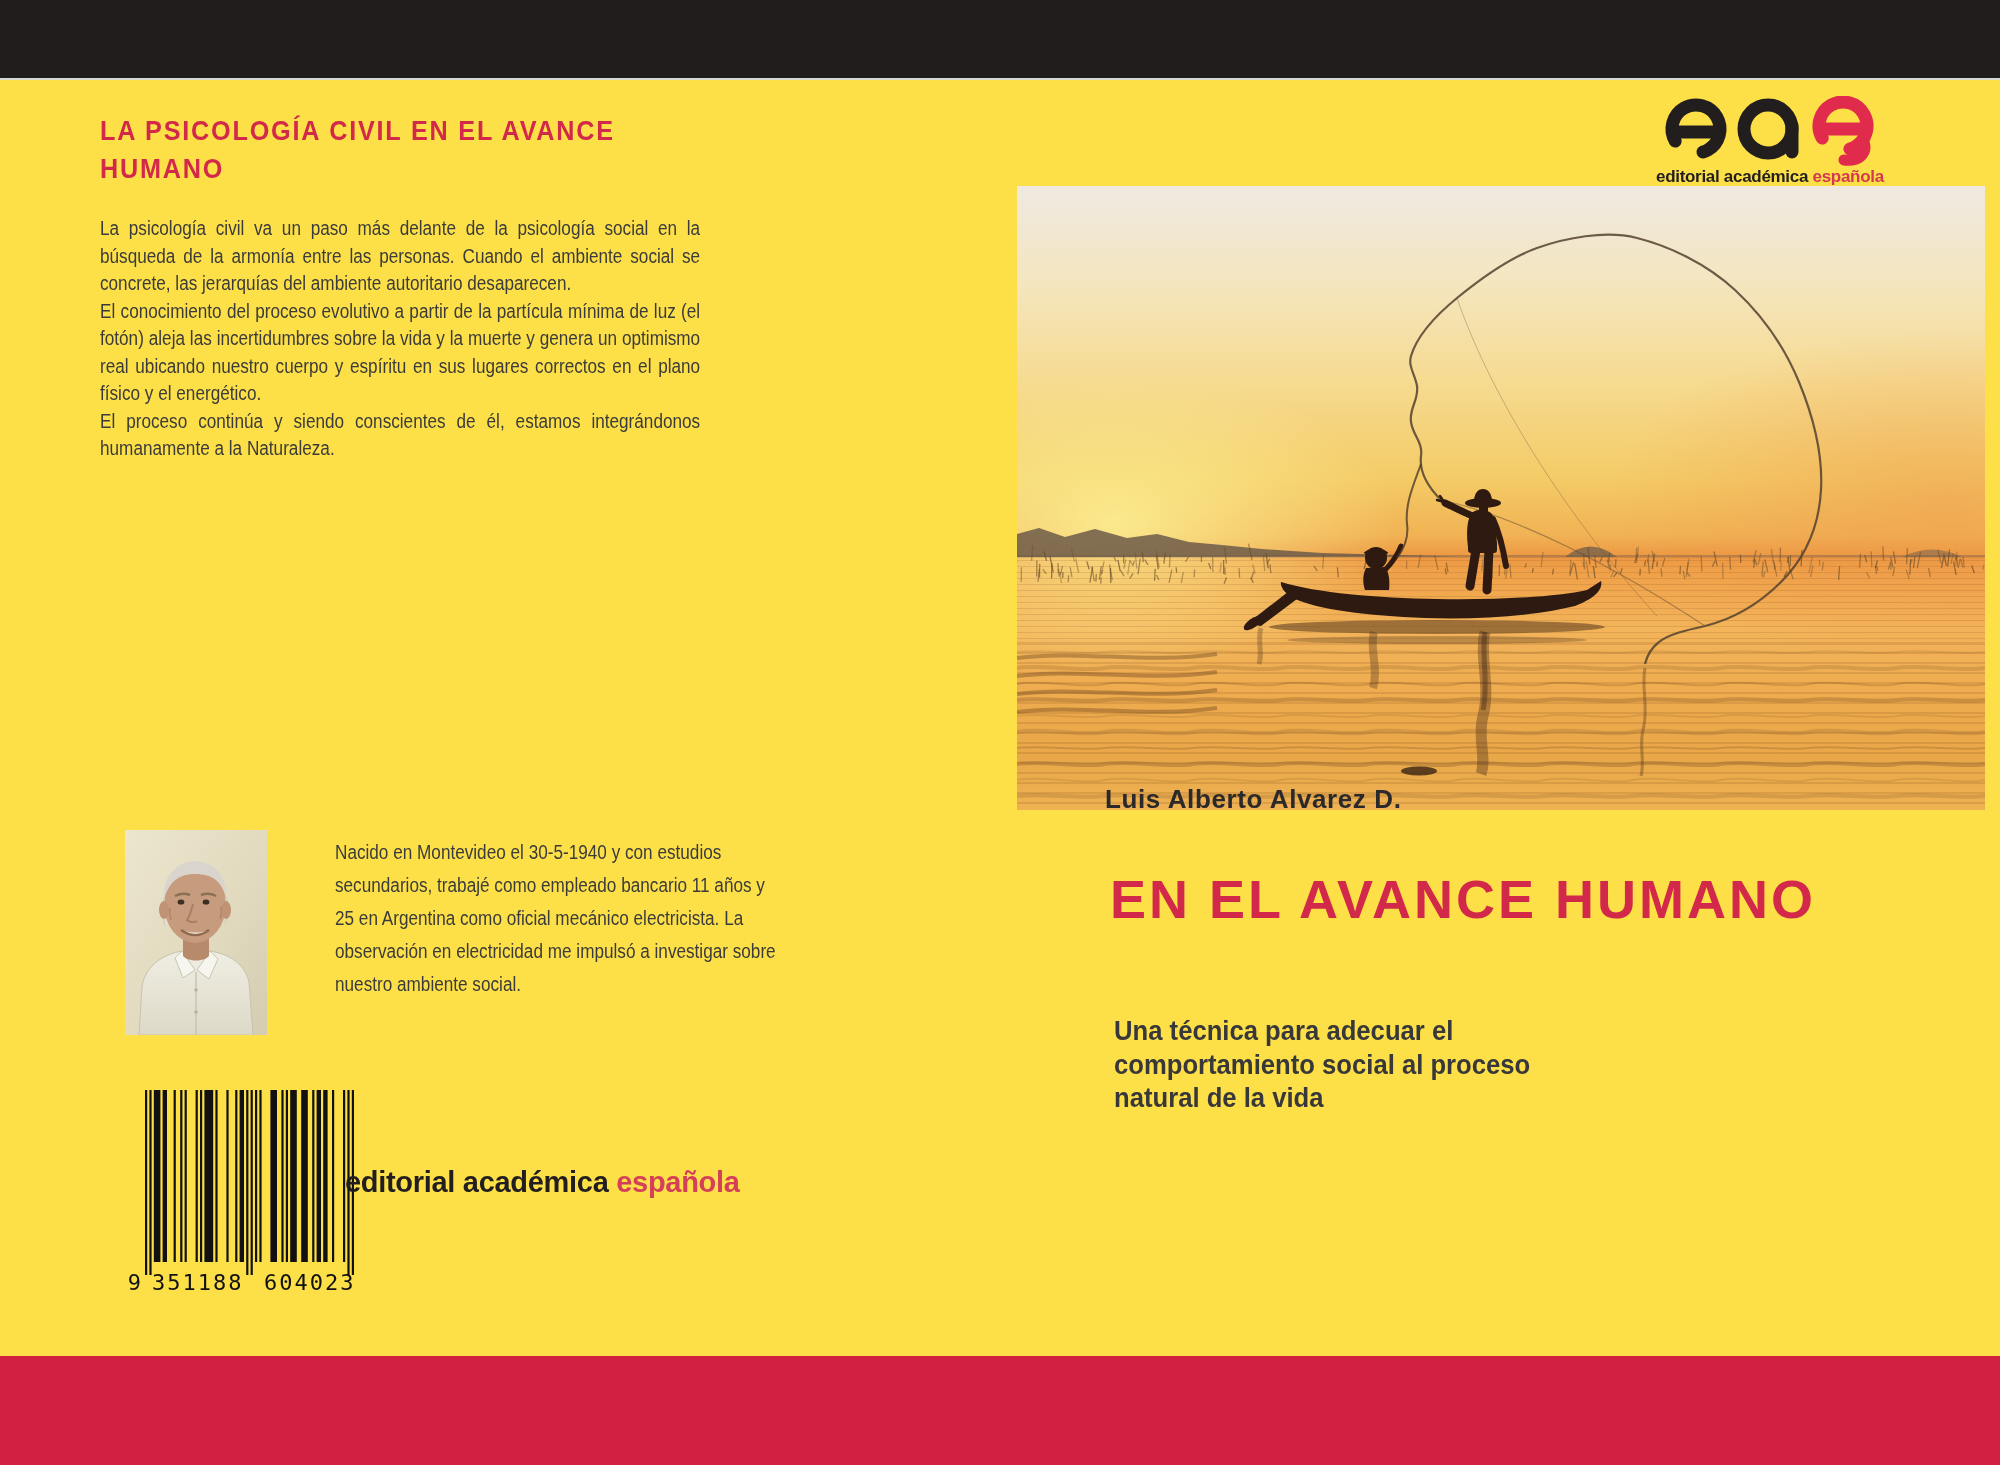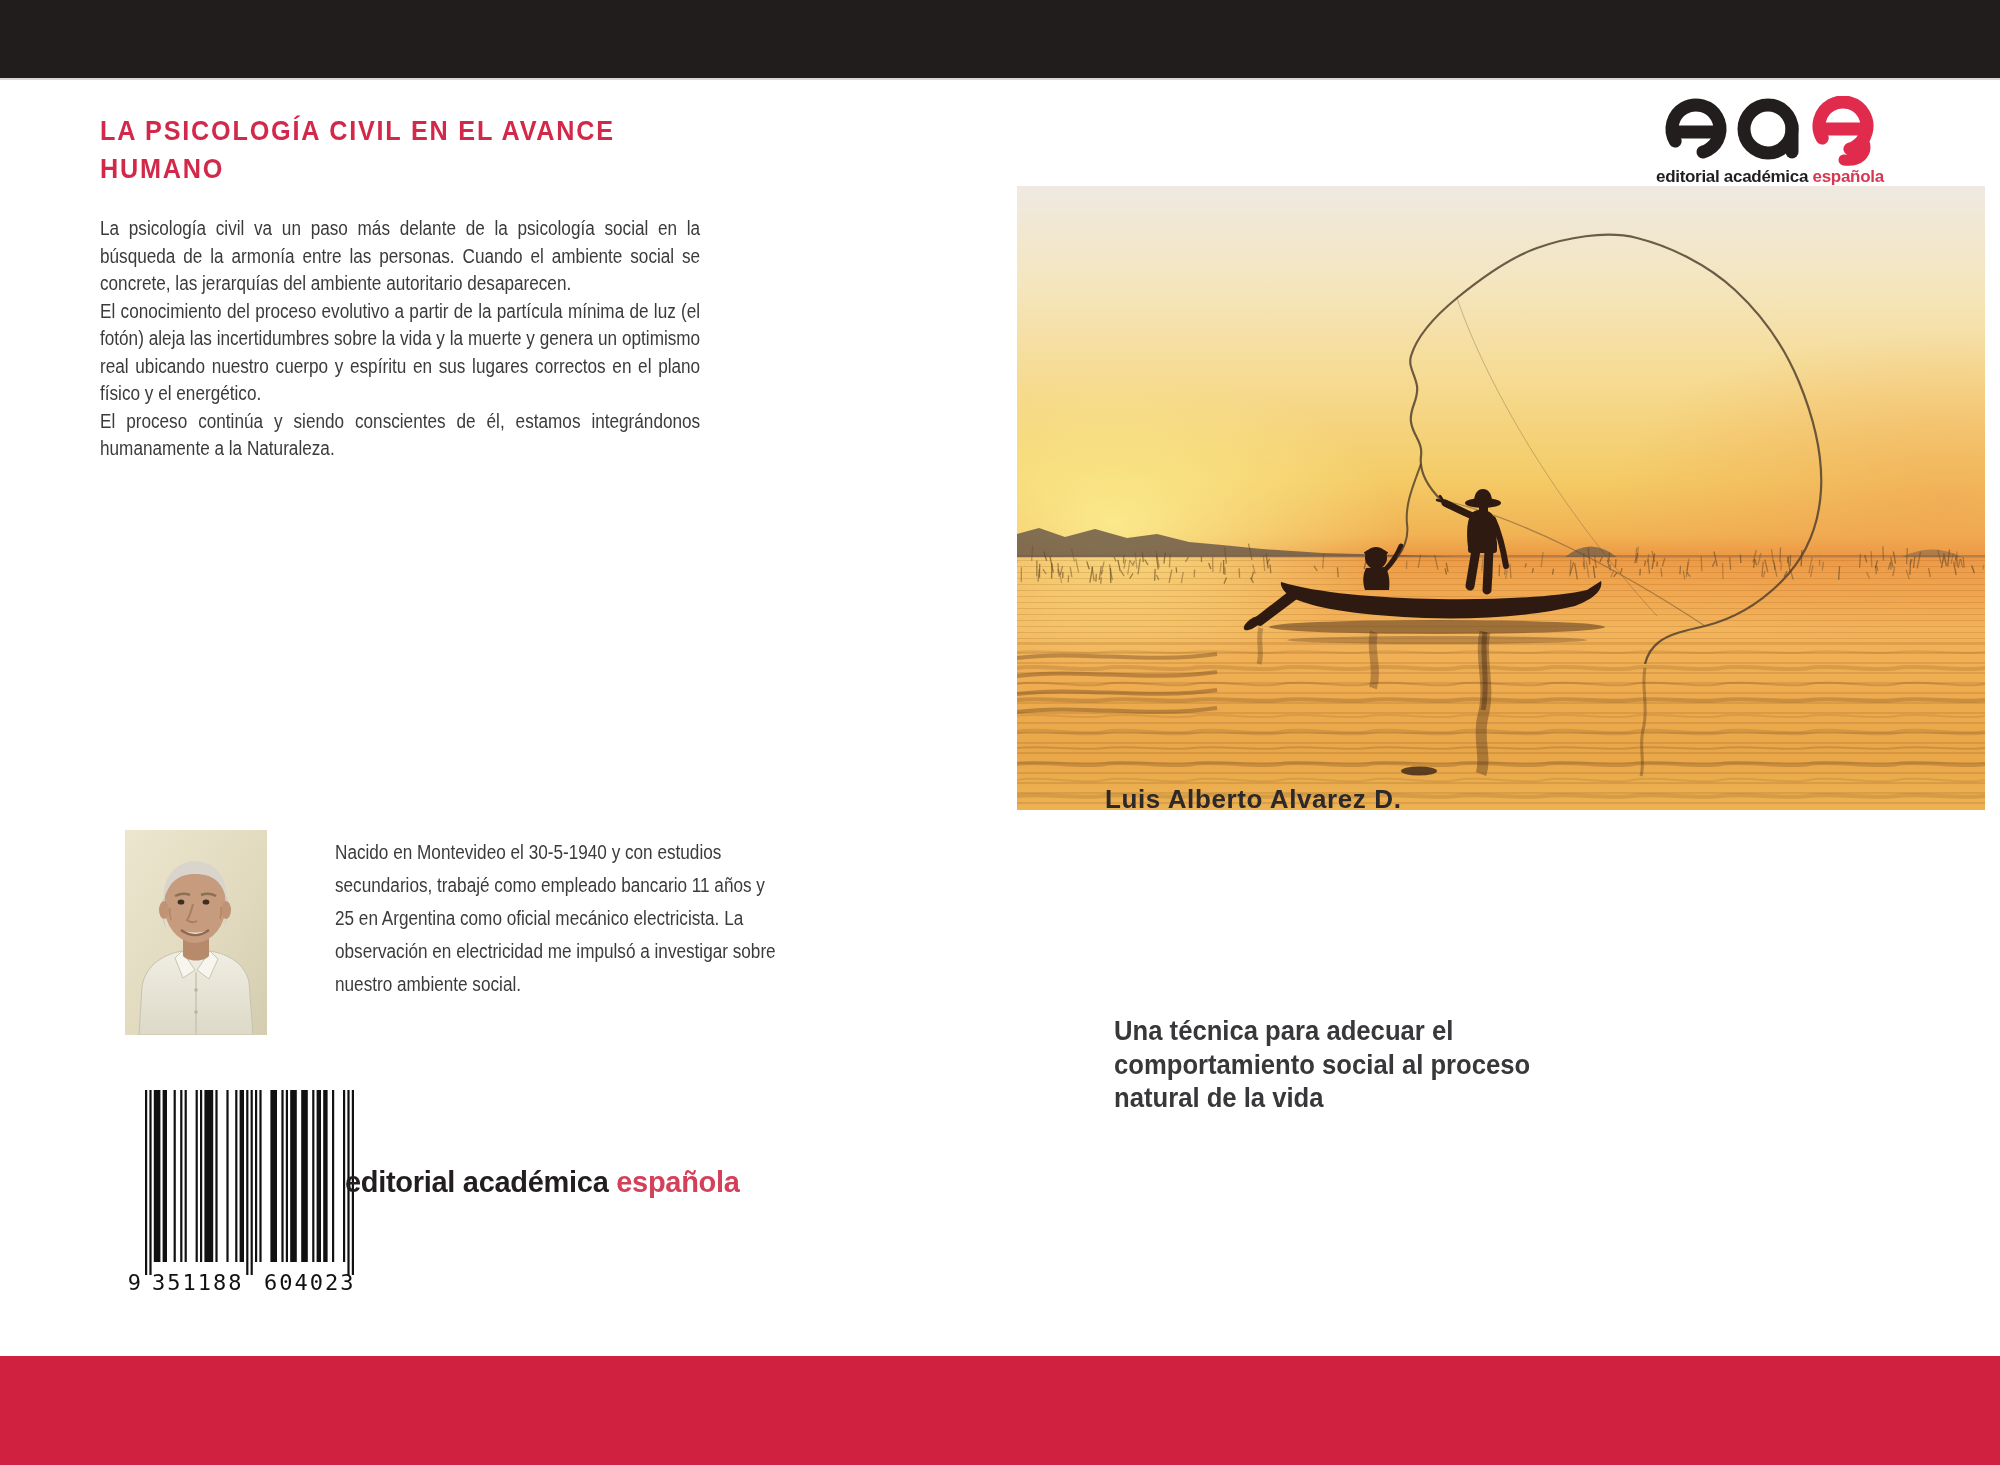--- a/index.html
+++ b/index.html
@@ -1,16 +1,16 @@
 <!DOCTYPE html>
 <html><head>
 <meta charset="utf-8">
 <style>
   html,body{margin:0;padding:0;background:#888;}
-  .page{position:relative;width:2000px;height:1465px;background:#ffffff;overflow:hidden;
+  .page{position:relative;width:2000px;height:1465px;background:#fde047;overflow:hidden;
         font-family:"Liberation Sans",sans-serif;}
   
   .top-bar{position:absolute;left:0;top:0;width:2000px;height:78px;background:#211d1d;border-bottom:2px solid #d8d8d8;}
   .bottom-bar{position:absolute;left:0;top:1356px;width:2000px;height:109px;background:#d02140;}
   
   .back-title{position:absolute;left:100px;top:112px;width:640px;font-size:28px;line-height:38px;
         font-weight:bold;color:#d2294a;letter-spacing:2px;transform:scaleX(.9);transform-origin:0 0;}
   .back-description{position:absolute;left:100px;top:215px;width:682px;transform:scaleX(.88);
         transform-origin:0 0;font-size:19.5px;line-height:27.5px;color:#3b3b3b;text-align:justify;}
   .back-description p{margin:0;}
@@ -441,20 +441,21 @@
         <path d="M244,442 C240,454 246,466 242,478" stroke="#4a2d18" stroke-width="5" opacity=".3" fill="none"></path>
         <path d="M628,482 C624,502 632,522 626,544 C622,560 628,576 624,590" stroke="#4a2d18" stroke-width="3" opacity=".35" fill="none"></path>
         <ellipse cx="402" cy="585" rx="18" ry="4.5" fill="#3a2414" opacity=".8"></ellipse>
       </g>
     </svg>
   </div>
 
   <div class="front-author">Luis Alberto Alvarez D.</div>
 
   <div class="front-title">
+    <div>EN EL AVANCE HUMANO</div>
   </div>
 
   <div class="front-subtitle">
     <div>Una técnica para adecuar el</div>
     <div>comportamiento social al proceso</div>
     <div>natural de la vida</div>
   </div>
 
   <div class="bottom-bar"></div>
 </div>

